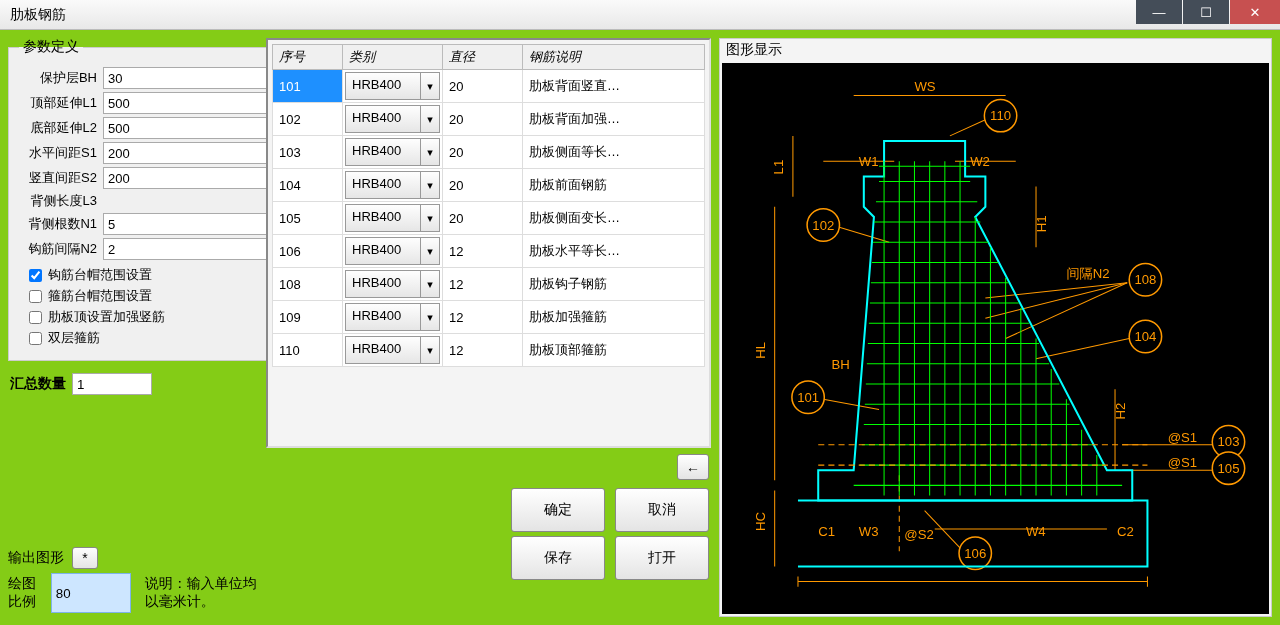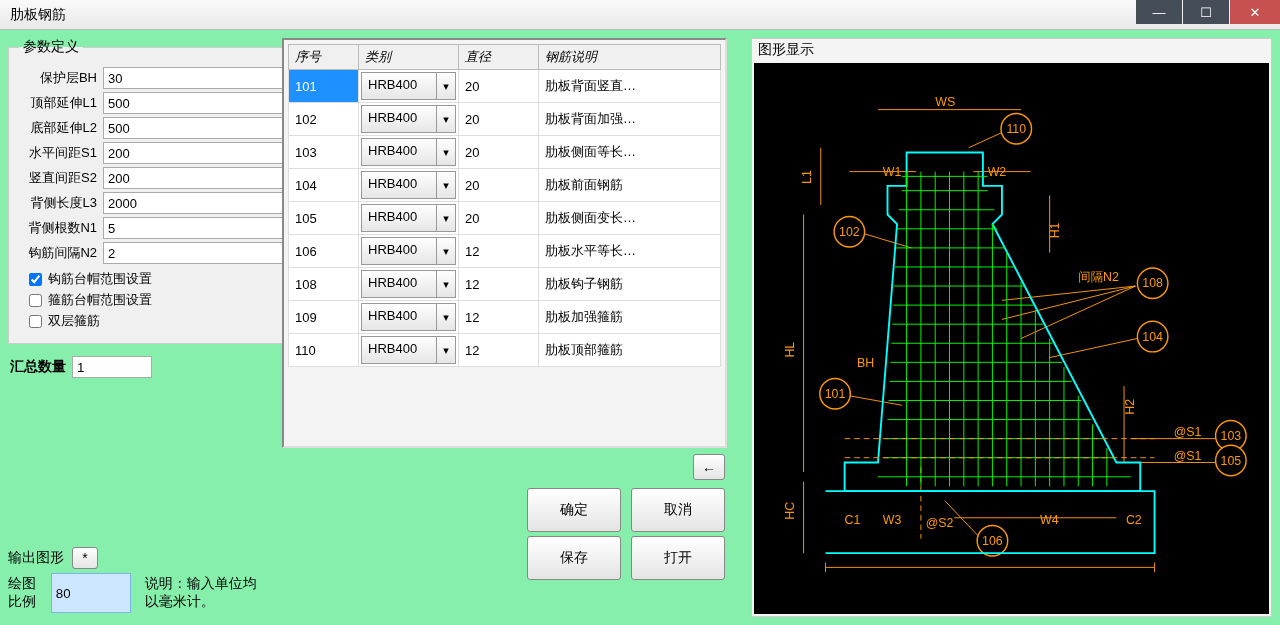--- a/index.html
+++ b/index.html
@@ -28,24 +28,24 @@
       position: relative;
     }
     .titlebar-title { font-size: 14px; color: #000; }
     .win-controls { position: absolute; right: 0; top: 0; display: flex; height: 24px; }
     .win-btn { width: 46px; height: 24px; display:flex; align-items:center; justify-content:center; font-size:13px; color:#fff; }
     .win-min { background:#444d58; }
     .win-max { background:#444d58; margin-left:1px;}
     .win-close { background:#c75050; margin-left:1px; width:50px;}
     .content {
       flex:1;
-      background:#86efac;
+      background:#84cc16;
       padding:8px;
       display:flex;
-      gap:24px;
+      gap:8px;
     }
     .left-col { width:250px; display:flex; flex-direction:column; }
     .mid-col { width:445px; display:flex; flex-direction:column; }
     .right-col { flex:1; display:flex; flex-direction:column; }
 
     fieldset {
       border:1px solid #ccc;
       padding:8px 10px 10px 10px;
       background:#f0f0f0;
     }
@@ -138,39 +138,42 @@
             <div class="param-row">
               <span class="param-label">水平间距S1</span>
               <input class="param-input" value="200" style="">
             </div>
             <div class="param-row">
               <span class="param-label">竖直间距S2</span>
               <input class="param-input" value="200" style="">
             </div>
             <div class="param-row">
               <span class="param-label">背侧长度L3</span>
-              <input class="param-input" value="2000" style="">
             </div>
             <div class="param-row">
               <span class="param-label">背侧根数N1</span>
               <input class="param-input" value="5" style="">
             </div>
             <div class="param-row">
               <span class="param-label">钩筋间隔N2</span>
               <input class="param-input" value="2" style="">
             </div>
           </div>
         <div id="param-checks" style="margin-top:6px;">
             <label class="chk-row">
               <input type="checkbox" checked="" style="">
               <span>钩筋台帽范围设置</span>
             </label>
             <label class="chk-row">
               <input type="checkbox" style="">
               <span>箍筋台帽范围设置</span>
+            </label>
+            <label class="chk-row">
+              <input type="checkbox" style="">
+              <span>肋板顶设置加强竖筋</span>
             </label>
             <label class="chk-row">
               <input type="checkbox" style="">
               <span>双层箍筋</span>
             </label>
           </div>
       </fieldset>
 
       <div class="summary-row">
         <span class="summary-label">汇总数量</span>

